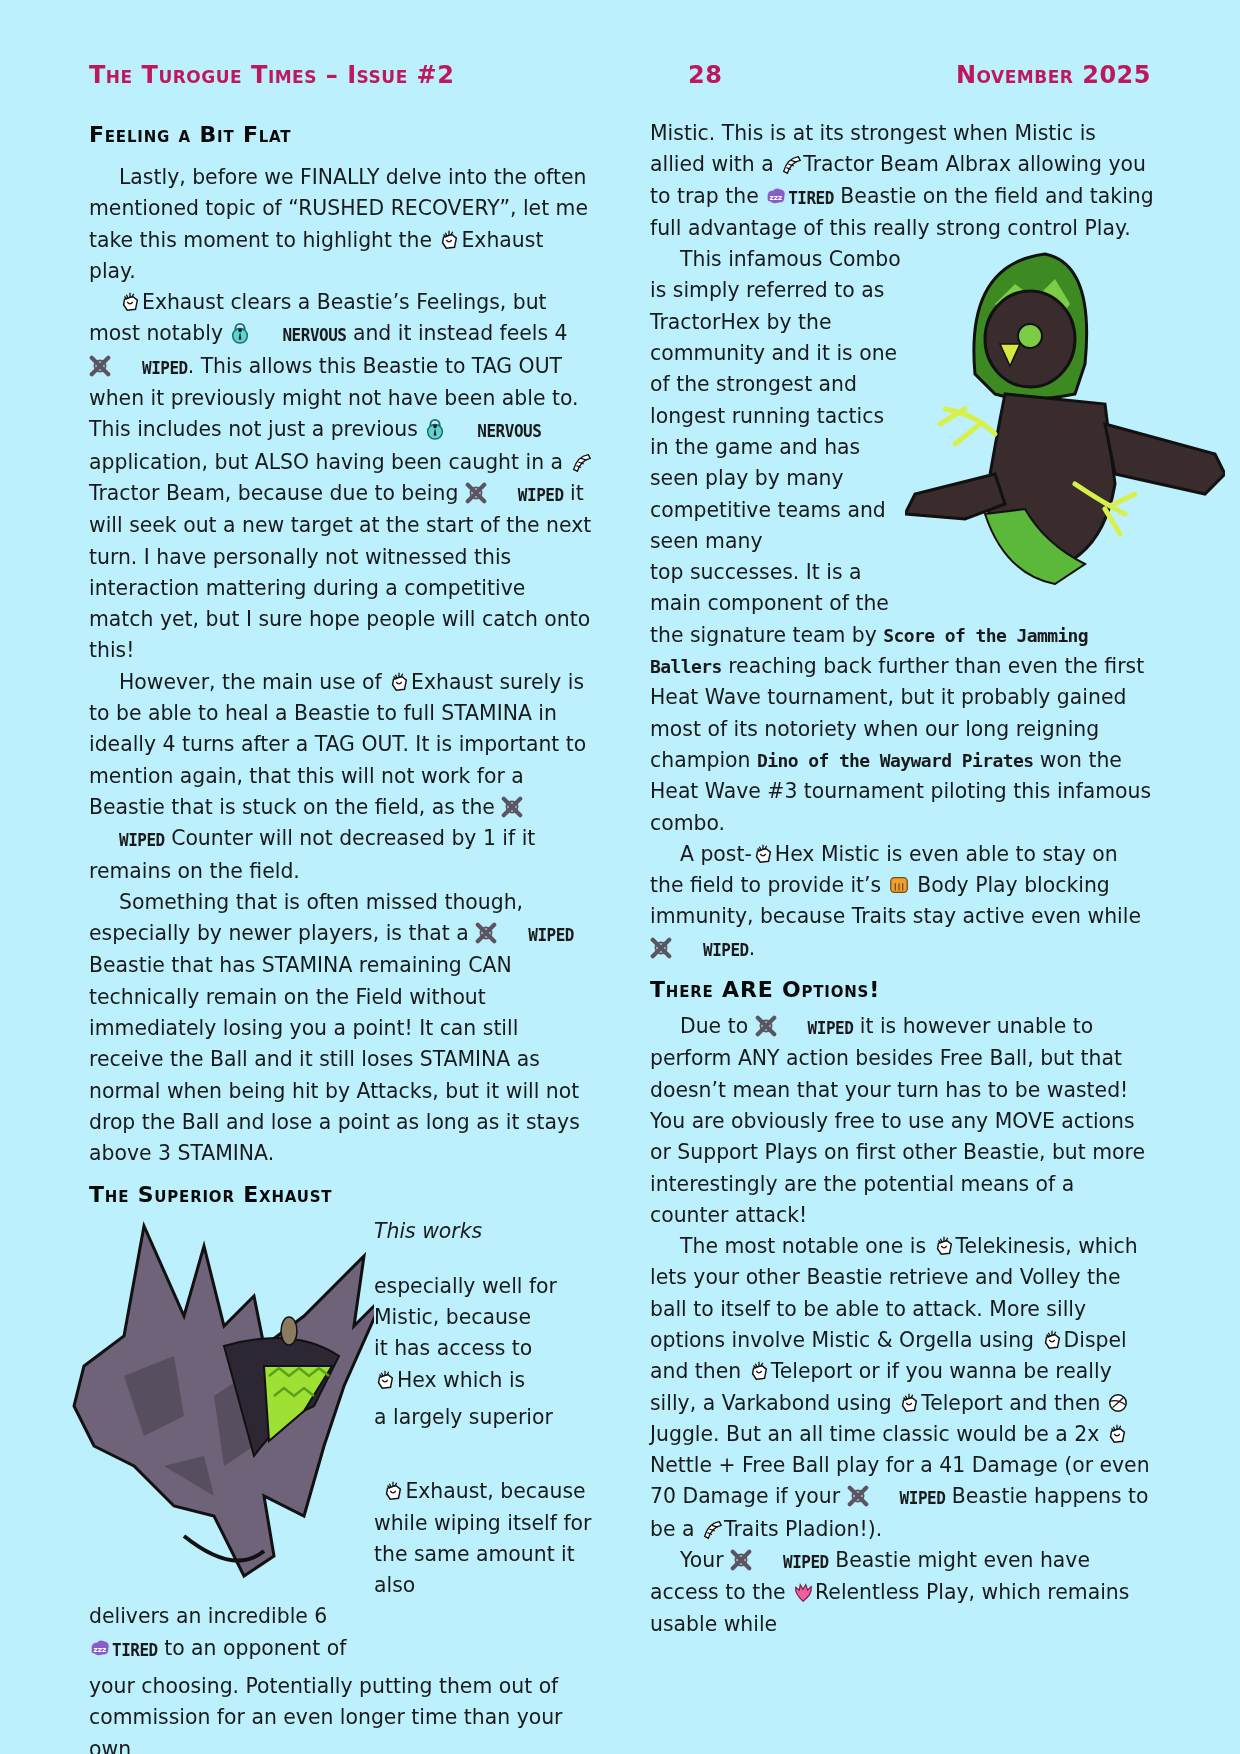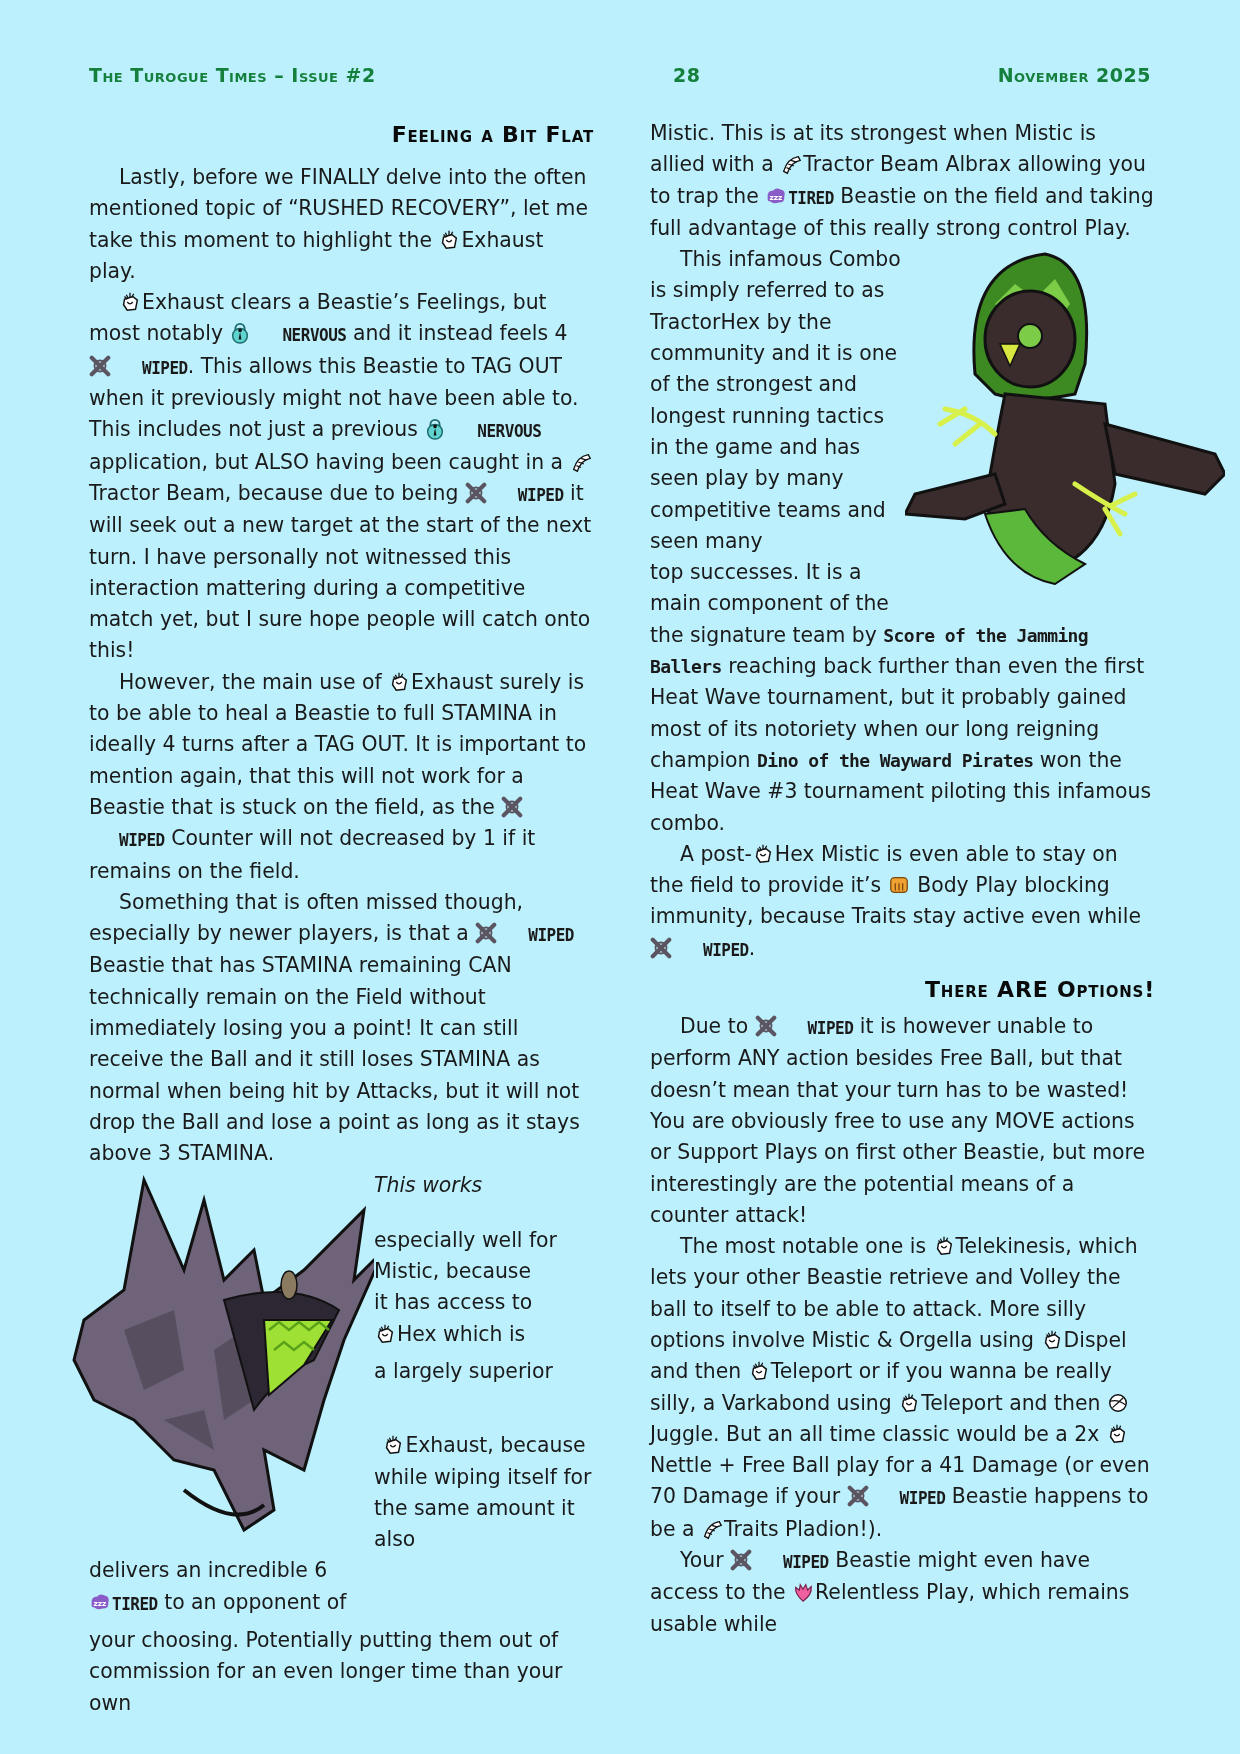--- a/index.html
+++ b/index.html
@@ -4,28 +4,28 @@
 <style>
   html, body { margin:0; padding:0; }
   body {
     width:1240px; height:1754px; background:#bcf0fd; position:relative; overflow:hidden;
     font-family:"DejaVu Sans","Liberation Sans",sans-serif; color:#1a1a1a;
   }
   .hdr {
     position:absolute; top:60px; left:89px; width:1062px; height:30px;
     display:flex; justify-content:space-between; align-items:center;
     font-family:"DejaVu Sans","Liberation Sans",sans-serif; font-weight:bold;
-    font-size:19px; font-variant:small-caps; letter-spacing:0.5px; color:#15803d;
+    font-size:24px; font-variant:small-caps; letter-spacing:0.5px; color:#be185d;
   }
   .col { position:absolute; top:118px; width:505px; font-size:20.4px; line-height:31.3px; }
   .col.left { left:89px; }
   .col.right { left:650px; width:505px; }
   .h2 {
     font-weight:bold; font-variant:small-caps; font-size:22px; letter-spacing:0.8px;
-    margin:0; line-height:34px; color:#0a0a0a;text-align:right;
+    margin:0; line-height:34px; color:#0a0a0a;
   }
   .h2.spaced { margin-top:8px; margin-bottom:4px; }
   p { margin:0; text-indent:30px; }
   p.noind { text-indent:0; }
   .tag {
     font-family:"DejaVu Sans Mono","Liberation Mono",monospace; font-weight:bold;
     font-size:16px; letter-spacing:-0.5px; transform:scaleY(1.15); display:inline-block;
   }
   .ic { display:inline-block; width:22px; height:22px; vertical-align:-4px; margin-right:1px; }
   .team { font-family:"DejaVu Sans Mono","Liberation Mono",monospace; font-weight:bold; font-size:18px; letter-spacing:-0.6px; }
@@ -109,20 +109,21 @@
         <use href="#i-spirit"></use>
       </svg><span>Exhaust</span><span> surely is to be able to heal a Beastie to full STAMINA in ideally 4 turns after a TAG OUT. It is important to mention again, that this will not work for a Beastie that is stuck on the field, as the </span><svg class="ic">
         <use href="#i-wiped"></use>
       </svg><span class="tag">WIPED</span><span> Counter will not decreased by 1 if it remains on the field.</span>
   </p>
   <p>
     <span>Something that is often missed though, especially by newer players, is that a </span><svg class="ic">
         <use href="#i-wiped"></use>
       </svg><span class="tag">WIPED</span><span> Beastie that has STAMINA remaining CAN technically remain on the Field without immediately losing you a point! It can still receive the Ball and it still loses STAMINA as normal when being hit by Attacks, but it will not drop the Ball and lose a point as long as it stays above 3 STAMINA.</span>
   </p>
+  <h2 class="h2 spaced">The Superior Exhaust</h2>
 
   <div class="wrap-left">
     <svg class="img-svg" viewBox="0 0 310 370">
       <path d="M20 150 L60 120 L80 10 L120 100 L140 30 L160 110 L190 80 L200 130 L240 100 L300 40 L290 110 L320 80 L280 170 L260 230 L240 300 L200 280 L210 340 L180 360 L150 300 L110 290 L70 250 L30 230 L10 190 Z" fill="#6e6378" stroke="#111" stroke-width="3"></path>
       <path d="M60 160 L110 140 L120 200 L80 220 Z M150 180 L180 160 L190 230 L160 250 Z M100 250 L140 240 L150 280 Z" fill="#574e60"></path>
       <path d="M160 130 Q230 110 275 140 L250 190 Q215 205 190 240 Z" fill="#2c2733" stroke="#111" stroke-width="2"></path>
       <path d="M200 150 L268 150 L240 195 L205 225 Z" fill="#9ee033" stroke="#111" stroke-width="2"></path>
       <path d="M205 160 L215 152 L225 160 L235 152 L245 160 L255 152 L265 160 M210 180 L220 172 L230 180 L240 172 L250 180" fill="none" stroke="#5aa01a" stroke-width="2.5"></path>
       <ellipse cx="225" cy="115" rx="8" ry="14" fill="#8a7a60" stroke="#111" stroke-width="1.5"></ellipse>
       <path d="M120 320 Q170 360 200 335" fill="none" stroke="#111" stroke-width="4"></path>

